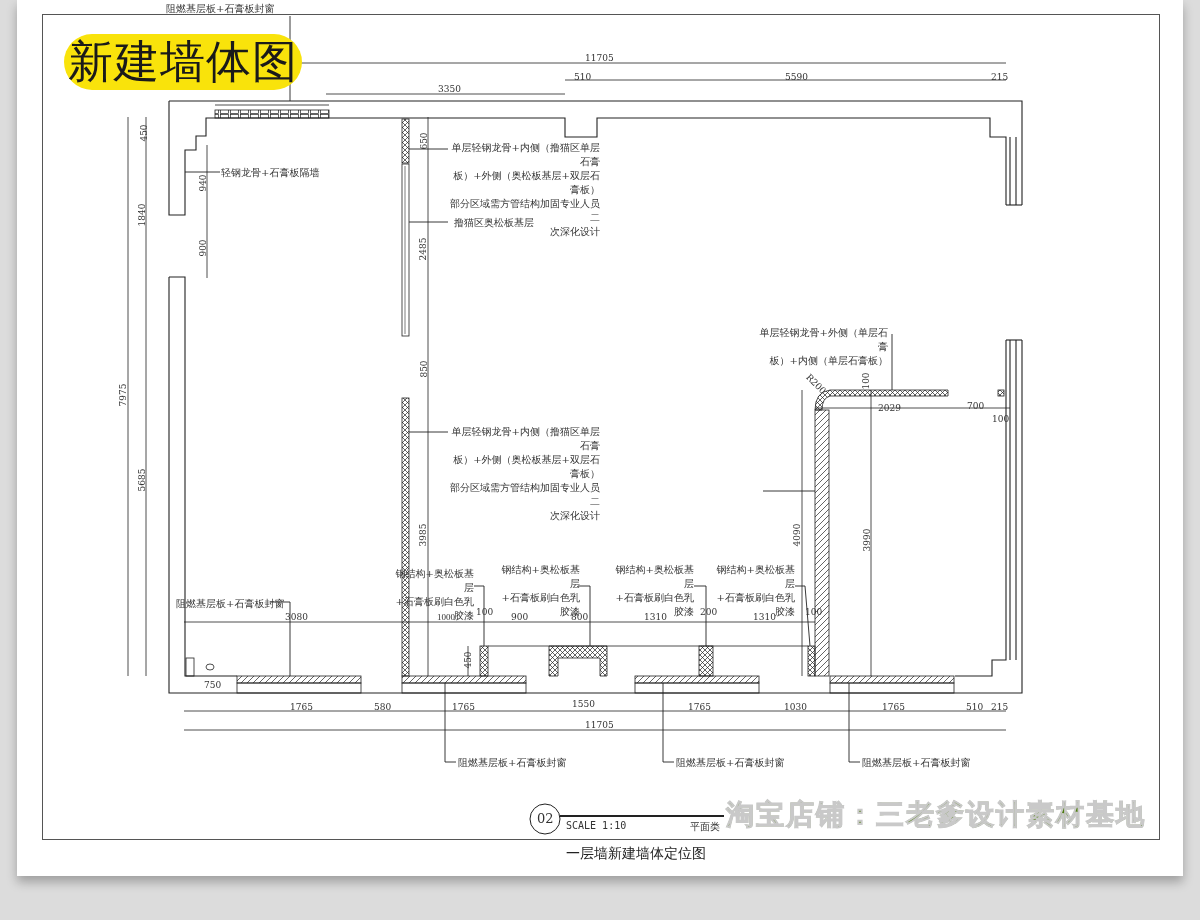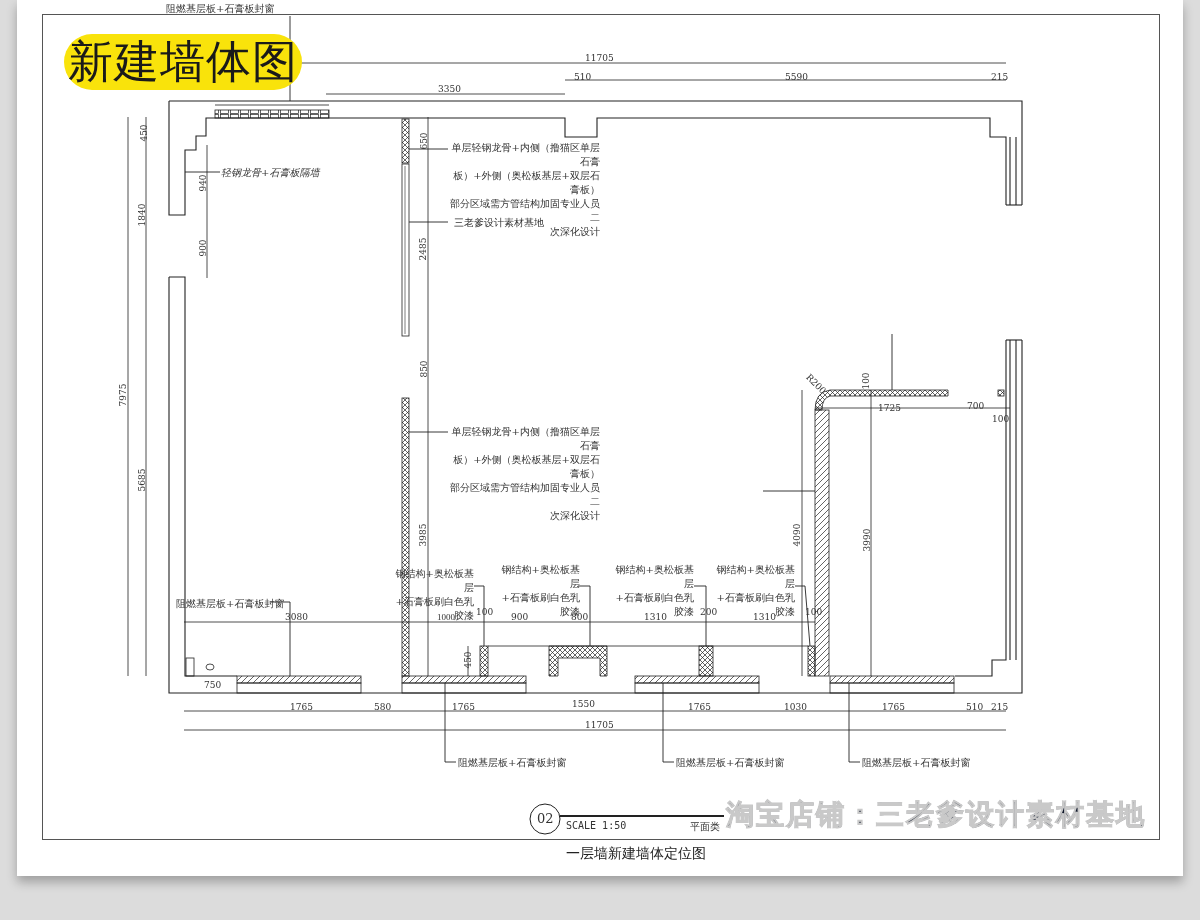--- a/index.html
+++ b/index.html
@@ -23,21 +23,21 @@
   .title-badge {
     position: absolute; left: 64px; top: 34px; width: 238px; height: 56px;
     background: #f9e30b;
     border-radius: 28px;
     display: flex; align-items: center; justify-content: center;
     font-size: 45px; color: #1a1a1a; letter-spacing: 1px;
     font-family: "DejaVu Sans", sans-serif;
   }
   .watermark {
     position: absolute; left: 726px; top: 796px;
-    font-size: 28px; font-weight: bold; color: #0f172a;
+    font-size: 28px; font-weight: bold; color: #4d7c0f;
     -webkit-text-stroke: 1px #c9c9c9;
     letter-spacing: 2px;
     font-family: "DejaVu Sans", sans-serif;
   }
 </style>
 </head>
 <body>
 
 <div class="sheet"></div>
 <div class="frame"></div>
@@ -145,38 +145,42 @@
 
 <div style="position:absolute;left:0;top:0;width:1200px;height:916px;font-family:'DejaVu Serif',serif;color:#333;">
   <div style="position:absolute;left:166px;top:2px;font-size:10px;">阻燃基层板+石膏板封窗</div>
 
   <div style="position:absolute;left:585px;top:53px;font-size:9px;">11705</div>
   <div style="position:absolute;left:438px;top:84px;font-size:9px;">3350</div>
   <div style="position:absolute;left:574px;top:72px;font-size:9px;">510</div>
   <div style="position:absolute;left:785px;top:72px;font-size:9px;">5590</div>
   <div style="position:absolute;left:991px;top:72px;font-size:9px;">215</div>
 
-  <div style="position:absolute;left:221px;top:166px;font-size:10px;font-style:italic;">轻钢龙骨+石膏板隔墙</div>
+  <div style="position:absolute;left:221px;top:166px;font-size:10px;">轻钢龙骨+石膏板隔墙</div>
 
   <div style="position:absolute;left:450px;top:141px;font-size:10px;line-height:14px;text-align:right;width:150px;">
     <div>单层轻钢龙骨+内侧（撸猫区单层石膏</div>
     <div>板）+外侧（奥松板基层+双层石膏板）</div>
     <div>部分区域需方管结构加固专业人员二</div>
     <div>次深化设计</div>
   </div>
 
-  <div style="position:absolute;left:454px;top:216px;font-size:10px;">三老爹设计素材基地</div>
+  <div style="position:absolute;left:454px;top:216px;font-size:10px;">撸猫区奥松板基层</div>
 
   <div style="position:absolute;left:450px;top:425px;font-size:10px;line-height:14px;text-align:right;width:150px;">
     <div>单层轻钢龙骨+内侧（撸猫区单层石膏</div>
     <div>板）+外侧（奥松板基层+双层石膏板）</div>
     <div>部分区域需方管结构加固专业人员二</div>
     <div>次深化设计</div>
   </div>
 
+  <div style="position:absolute;left:756px;top:326px;font-size:10px;line-height:14px;text-align:right;width:132px;">
+    <div>单层轻钢龙骨+外侧（单层石膏</div>
+    <div>板）+内侧（单层石膏板）</div>
+  </div>
 
 
   <div style="position:absolute;left:388px;top:567px;font-size:10px;line-height:14px;text-align:right;width:86px;">
     <div>钢结构+奥松板基层</div>
     <div>+石膏板刷白色乳胶漆</div>
   </div>
   <div style="position:absolute;left:494px;top:563px;font-size:10px;line-height:14px;text-align:right;width:86px;">
     <div>钢结构+奥松板基层</div>
     <div>+石膏板刷白色乳胶漆</div>
   </div>
@@ -194,21 +198,21 @@
   <div style="position:absolute;left:285px;top:612px;font-size:9px;">3080</div>
   <div style="position:absolute;left:437px;top:612px;font-size:9px;font-family:Liberation Serif, serif;">1000</div>
   <div style="position:absolute;left:476px;top:607px;font-size:9px;">100</div>
   <div style="position:absolute;left:511px;top:612px;font-size:9px;">900</div>
   <div style="position:absolute;left:571px;top:612px;font-size:9px;">800</div>
   <div style="position:absolute;left:644px;top:612px;font-size:9px;">1310</div>
   <div style="position:absolute;left:700px;top:607px;font-size:9px;">200</div>
   <div style="position:absolute;left:753px;top:612px;font-size:9px;">1310</div>
   <div style="position:absolute;left:805px;top:607px;font-size:9px;">100</div>
 
-  <div style="position:absolute;left:878px;top:403px;font-size:9px;">1725</div>
+  <div style="position:absolute;left:878px;top:403px;font-size:9px;">2029</div>
   <div style="position:absolute;left:967px;top:401px;font-size:9px;">700</div>
   <div style="position:absolute;left:992px;top:414px;font-size:9px;">100</div>
 
   <div style="position:absolute;left:204px;top:680px;font-size:9px;">750</div>
   <div style="position:absolute;left:290px;top:702px;font-size:9px;">1765</div>
   <div style="position:absolute;left:374px;top:702px;font-size:9px;">580</div>
   <div style="position:absolute;left:452px;top:702px;font-size:9px;">1765</div>
   <div style="position:absolute;left:572px;top:699px;font-size:9px;">1550</div>
   <div style="position:absolute;left:688px;top:702px;font-size:9px;">1765</div>
   <div style="position:absolute;left:784px;top:702px;font-size:9px;">1030</div>
@@ -216,21 +220,21 @@
   <div style="position:absolute;left:966px;top:702px;font-size:9px;">510</div>
   <div style="position:absolute;left:991px;top:702px;font-size:9px;">215</div>
   <div style="position:absolute;left:585px;top:720px;font-size:9px;">11705</div>
 
   <div style="position:absolute;left:458px;top:756px;font-size:10px;">阻燃基层板+石膏板封窗</div>
   <div style="position:absolute;left:676px;top:756px;font-size:10px;">阻燃基层板+石膏板封窗</div>
   <div style="position:absolute;left:862px;top:756px;font-size:10px;">阻燃基层板+石膏板封窗</div>
 
   <div style="position:absolute;left:537px;top:811px;font-size:13px;">02</div>
   <div style="position:absolute;left:566px;top:813px;font-size:14px;color:#222;margin-top:32px;">一层墙新建墙体定位图</div>
-  <div style="position:absolute;left:566px;top:820px;font-size:10px;font-family:'DejaVu Sans Mono',monospace;">SCALE 1:50</div>
+  <div style="position:absolute;left:566px;top:820px;font-size:10px;font-family:'DejaVu Sans Mono',monospace;">SCALE 1:10</div>
   <div style="position:absolute;left:690px;top:820px;font-size:10px;">平面类</div>
 
   <div style="position:absolute;left:112px;top:390px;font-size:9px;transform:rotate(-90deg);">7975</div>
   <div style="position:absolute;left:135px;top:128px;font-size:9px;transform:rotate(-90deg);">450</div>
   <div style="position:absolute;left:131px;top:210px;font-size:9px;transform:rotate(-90deg);">1840</div>
   <div style="position:absolute;left:131px;top:475px;font-size:9px;transform:rotate(-90deg);">5685</div>
   <div style="position:absolute;left:194px;top:178px;font-size:9px;transform:rotate(-90deg);">940</div>
   <div style="position:absolute;left:194px;top:243px;font-size:9px;transform:rotate(-90deg);">900</div>
   <div style="position:absolute;left:415px;top:136px;font-size:9px;transform:rotate(-90deg);">650</div>
   <div style="position:absolute;left:412px;top:244px;font-size:9px;transform:rotate(-90deg);">2485</div>

